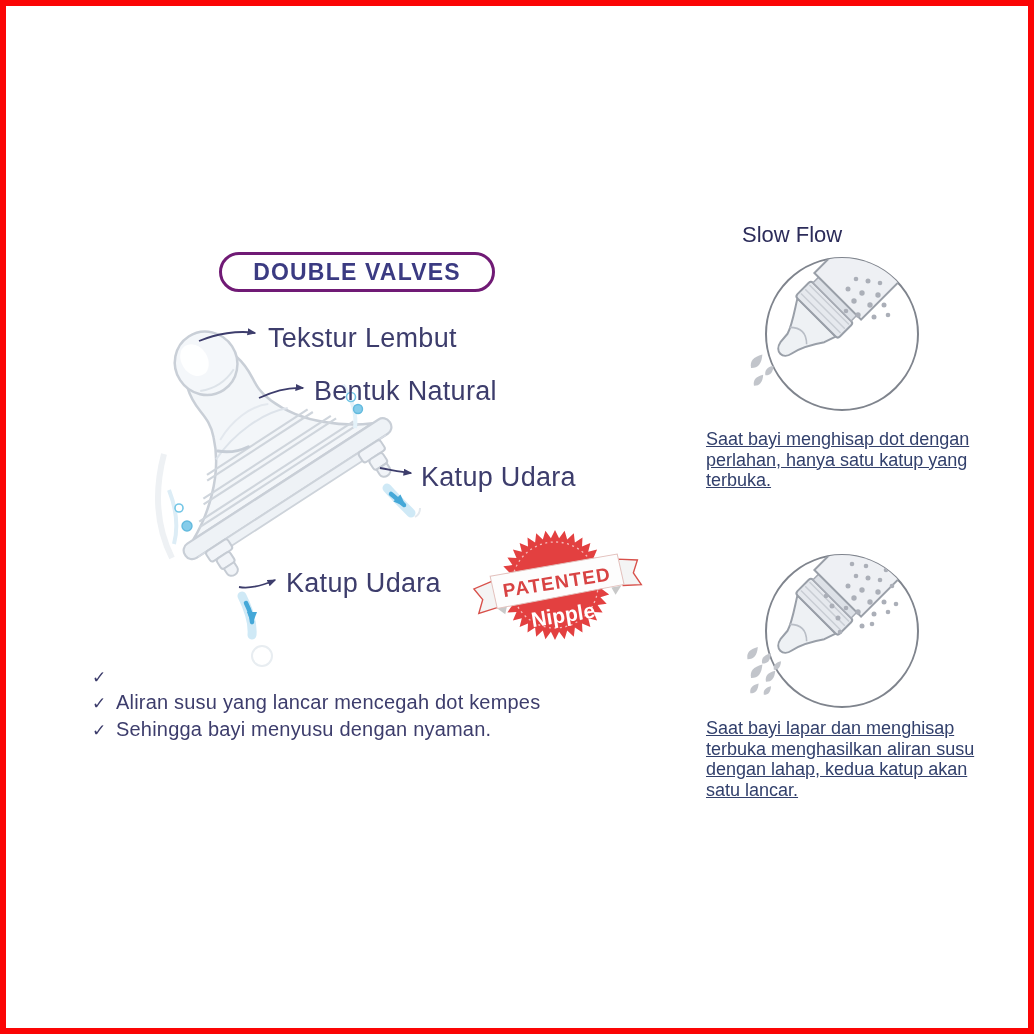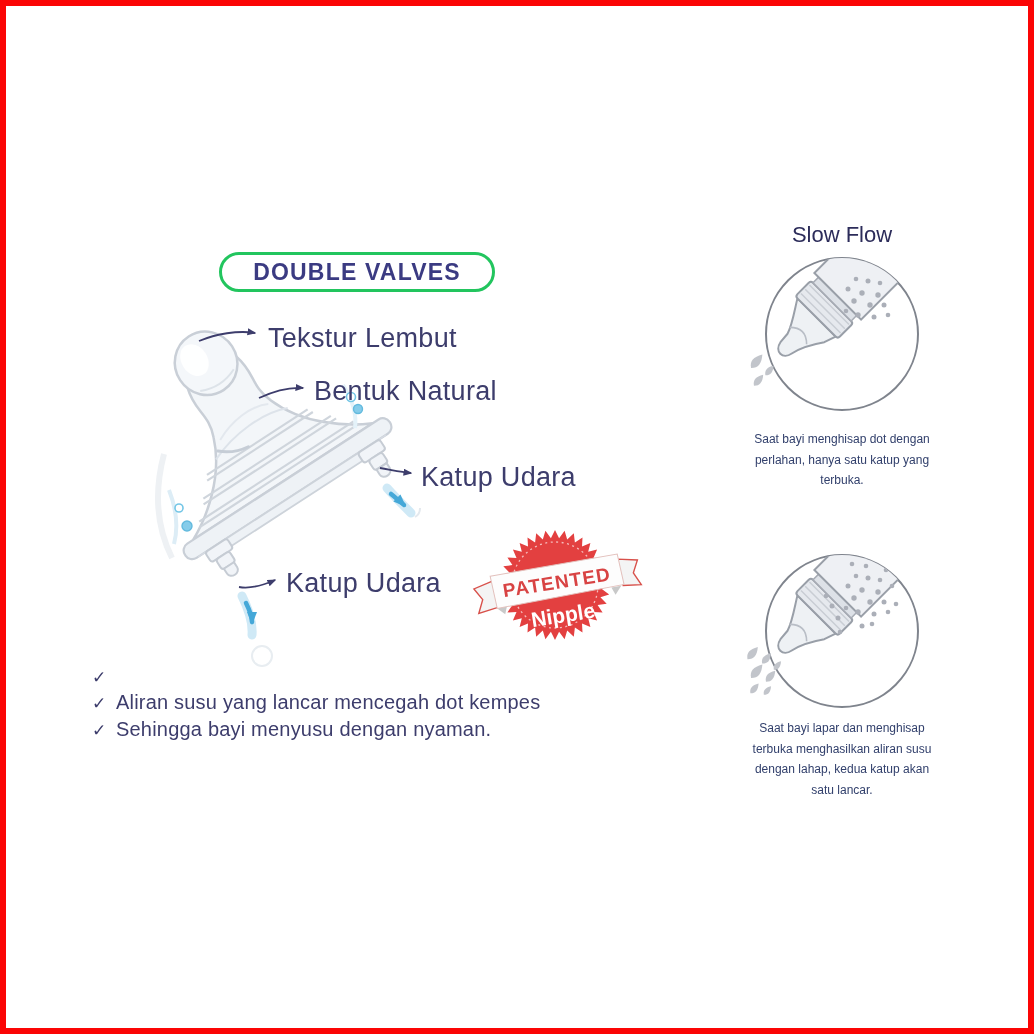--- a/index.html
+++ b/index.html
@@ -4,40 +4,40 @@
 <style>
   html,body{margin:0;padding:0;background:#fff;}
   #stage{
     position:relative;width:1034px;height:1034px;background:#ffffff;
     border:6px solid #fb0505;box-sizing:border-box;overflow:hidden;
     font-family:"Liberation Sans",sans-serif;
   }
   .abs{position:absolute;}
   
   .pill{
-    left:213px;top:246px;width:276px;height:40px;border:3px solid #22c55e;border-radius:22px;
+    left:213px;top:246px;width:276px;height:40px;border:3px solid #701a75;border-radius:22px;
     display:flex;align-items:center;justify-content:center;
     color:#3b3b82;font-size:23px;font-weight:bold;letter-spacing:1.2px;box-sizing:border-box;
   }
   
   .dlabel{color:#3d3d6c;font-size:27px;letter-spacing:.3px;white-space:nowrap;}
   .lbl-1{left:262px;top:317px;}
   .lbl-2{left:308px;top:370px;}
   .lbl-3{left:415px;top:456px;}
   .lbl-4{left:280px;top:562px;}
   
   .benefits{left:86px;top:658px;width:560px;color:#3d3d6c;font-size:20px;line-height:25.4px;letter-spacing:.2px;}
   .b-item{display:flex;align-items:flex-start;}
   .b-check{width:24px;flex:0 0 24px;font-size:17px;padding-top:1px;}
   .b-lines span{display:block;}
   
-  .flow-title{width:200px;text-align:center;color:#2c2c5a;font-size:22px;font-weight:500;}
+  .flow-title{width:200px;color:#2c2c5a;font-size:22px;font-weight:500;}
   .ft-slow{left:736px;top:216px;}
   .ft-fast{left:736px;top:508px;}
-  .flow-caption{left:700px;width:272px;text-align:center;color:#32406c;font-size:12px;line-height:20.5px;}
+  .flow-caption{left:700px;width:272px;text-align:left;color:#32406c;font-size:18px;line-height:20.5px;text-decoration:underline;}
   .fc-slow{top:423px;}
   .fc-fast{top:712px;}
   .flow-fig{overflow:visible;}
   .fig-slow{left:736px;top:243px;}
   .fig-fast{left:736px;top:540px;}
   svg{display:block;}
   .badge-svg{left:466px;top:513px;overflow:visible;}
   .canvas-svg{left:0;top:0;pointer-events:none;}
 </style>
 </head>

